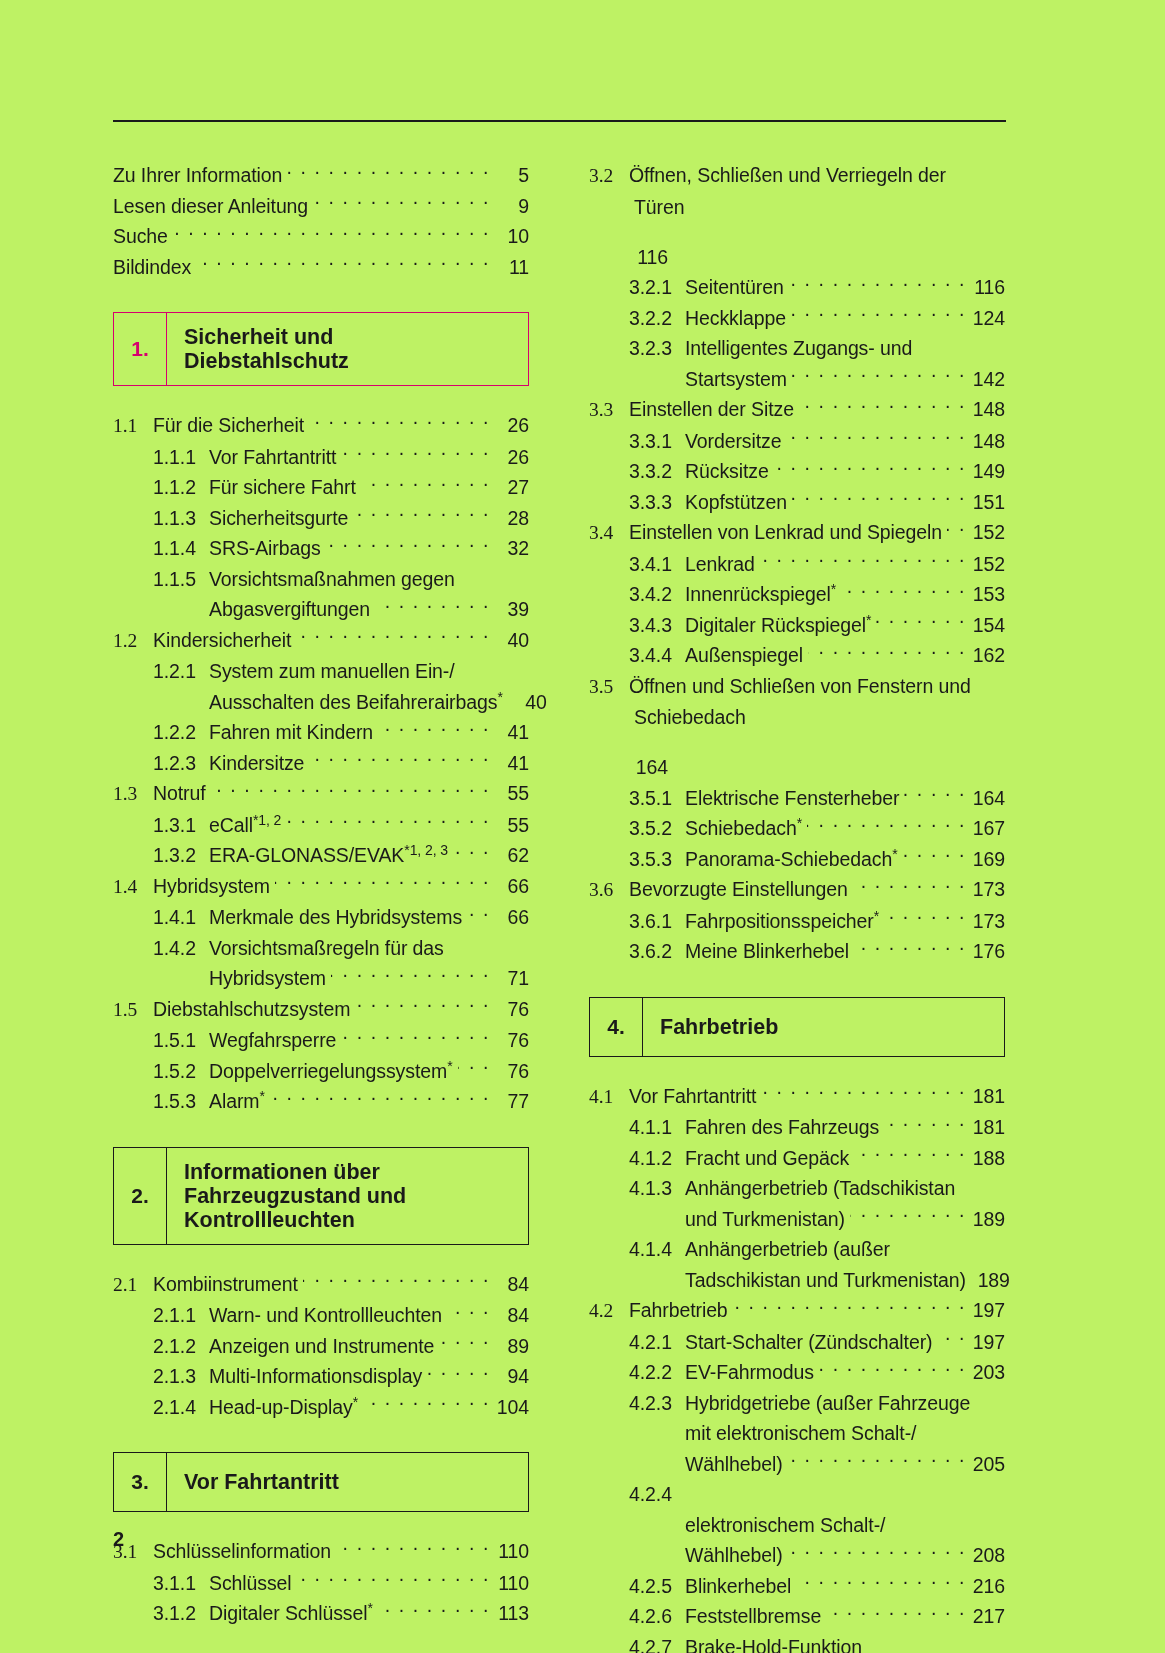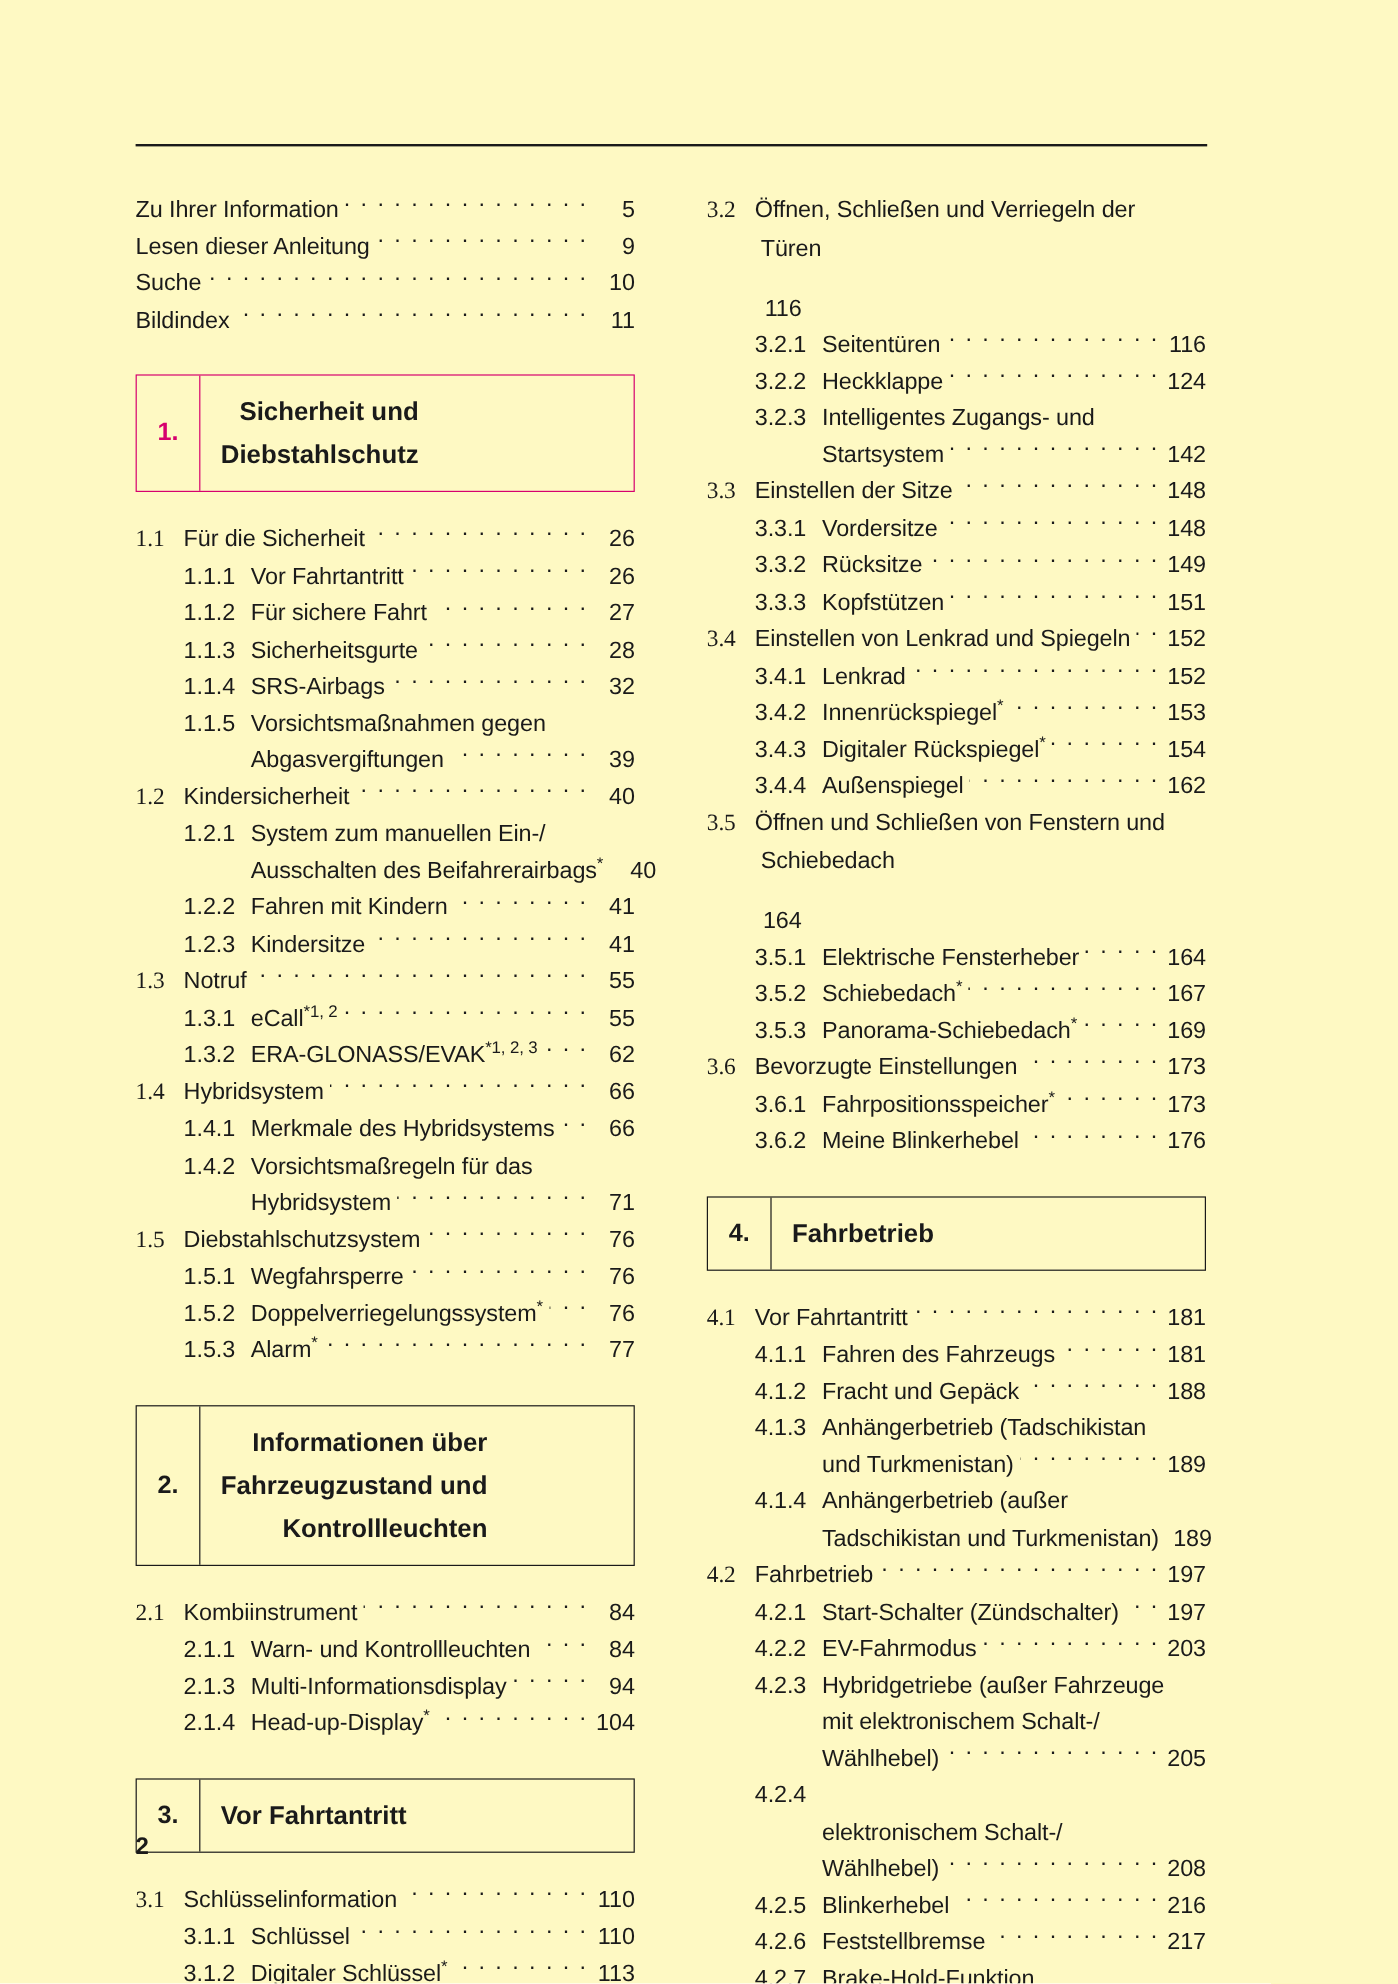--- a/index.html
+++ b/index.html
@@ -8,21 +8,21 @@
     background: #ffffff;
   }
   body {
     font-family: "Liberation Sans", sans-serif;
     color: #1a1a1a;
   }
   .page {
     position: relative;
     width: 1165px;
     height: 1653px;
-    background: #fef9c3;
+    background: #bef264;
     box-sizing: border-box;
     overflow: hidden;
   }
   .top-rule {
     position: absolute;
     left: 113px;
     top: 120px;
     width: 893px;
     height: 2px;
     background: #1a1a1a;
@@ -119,24 +119,23 @@
   .chapter.pink .cnum {
     color: #d6006e;
     border-right-color: #d6006e;
   }
   .chapter .ctitle {
     flex: 1 1 auto;
     display: flex;
     align-items: center;
     font-weight: bold;
     font-size: 21.5px;
-    line-height: 36px;
+    line-height: 24px;
     padding: 12px 10px 12px 17px;
     white-space: pre-line;
-    text-align: right;
   }
 
   .folio {
     position: absolute;
     left: 113px;
     top: 1528px;
     font-size: 20px;
     font-weight: bold;
     color: #1a1a1a;
   }
@@ -330,20 +329,26 @@
             <span class="leader"></span>
             <span class="pg">84</span>
           </div>
           <div class="entry lvl2">
             <span class="num">2.1.1</span>
             <span class="txt">Warn- und Kontrollleuchten</span>
             <span class="leader"></span>
             <span class="pg">84</span>
           </div>
           <div class="entry lvl2">
+            <span class="num">2.1.2</span>
+            <span class="txt">Anzeigen und Instrumente</span>
+            <span class="leader"></span>
+            <span class="pg">89</span>
+          </div>
+          <div class="entry lvl2">
             <span class="num">2.1.3</span>
             <span class="txt">Multi-Informationsdisplay</span>
             <span class="leader"></span>
             <span class="pg">94</span>
           </div>
           <div class="entry lvl2">
             <span class="num">2.1.4</span>
             <span class="txt">Head-up-Display<sup class="star">*</sup></span>
             <span class="leader"></span>
             <span class="pg">104</span>

